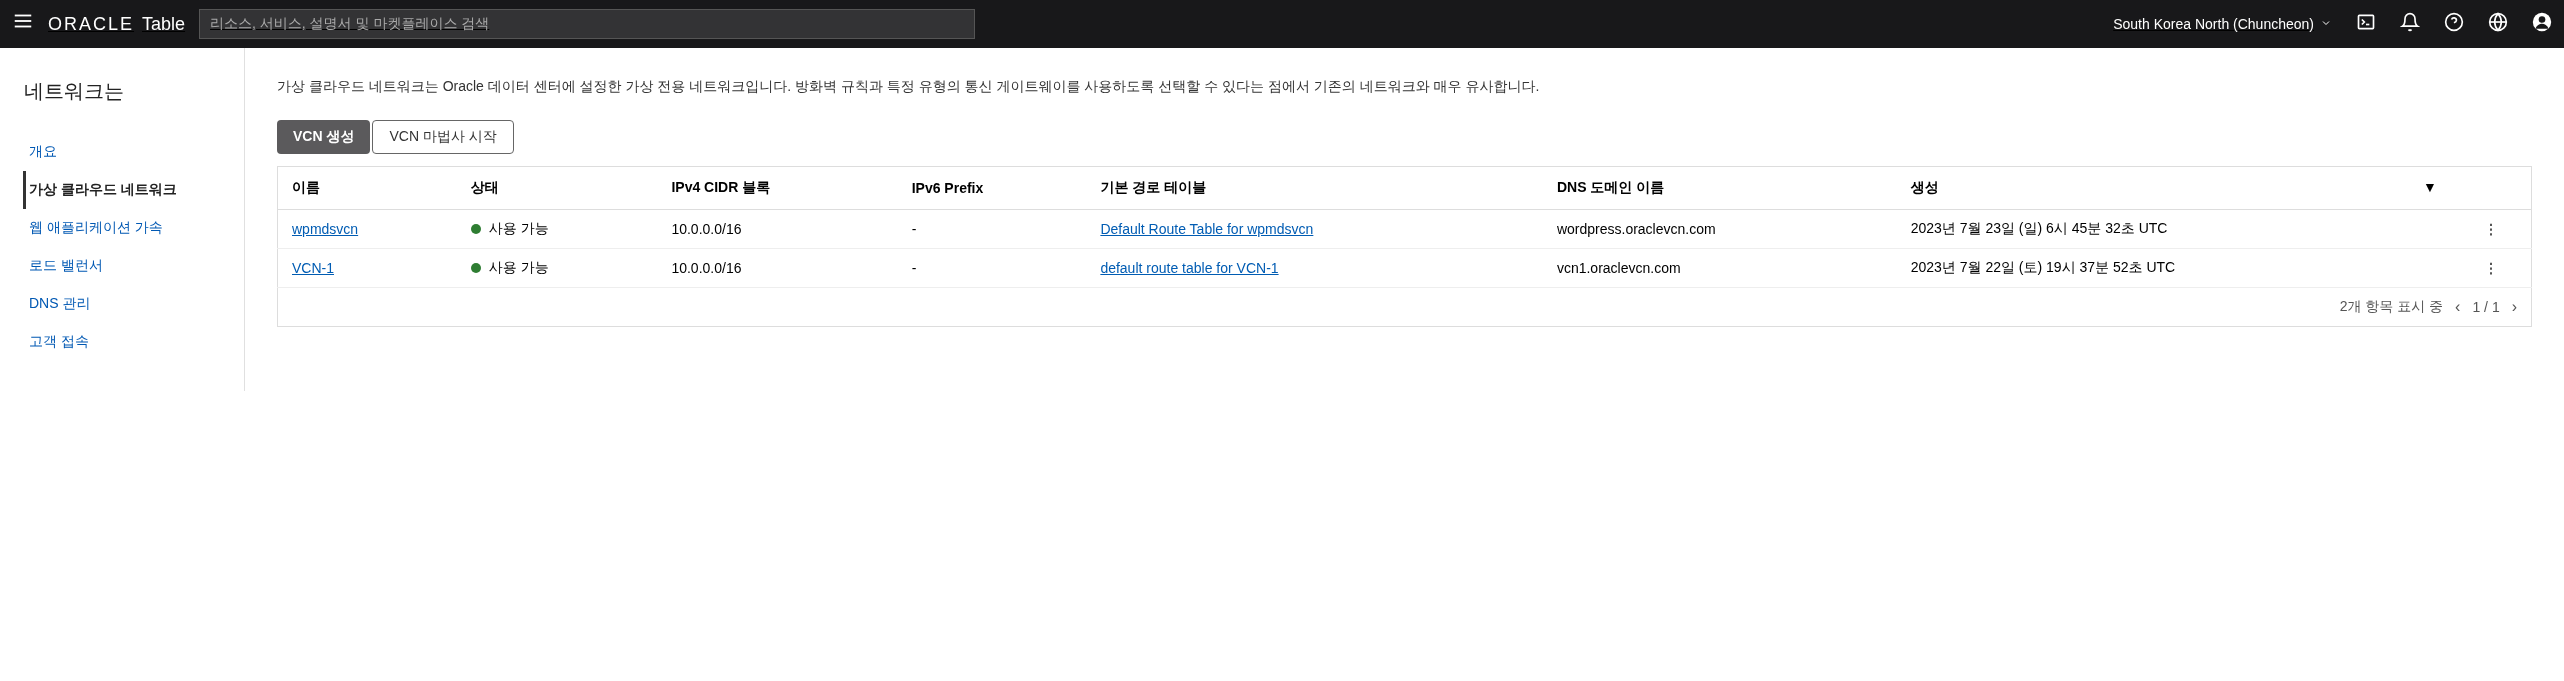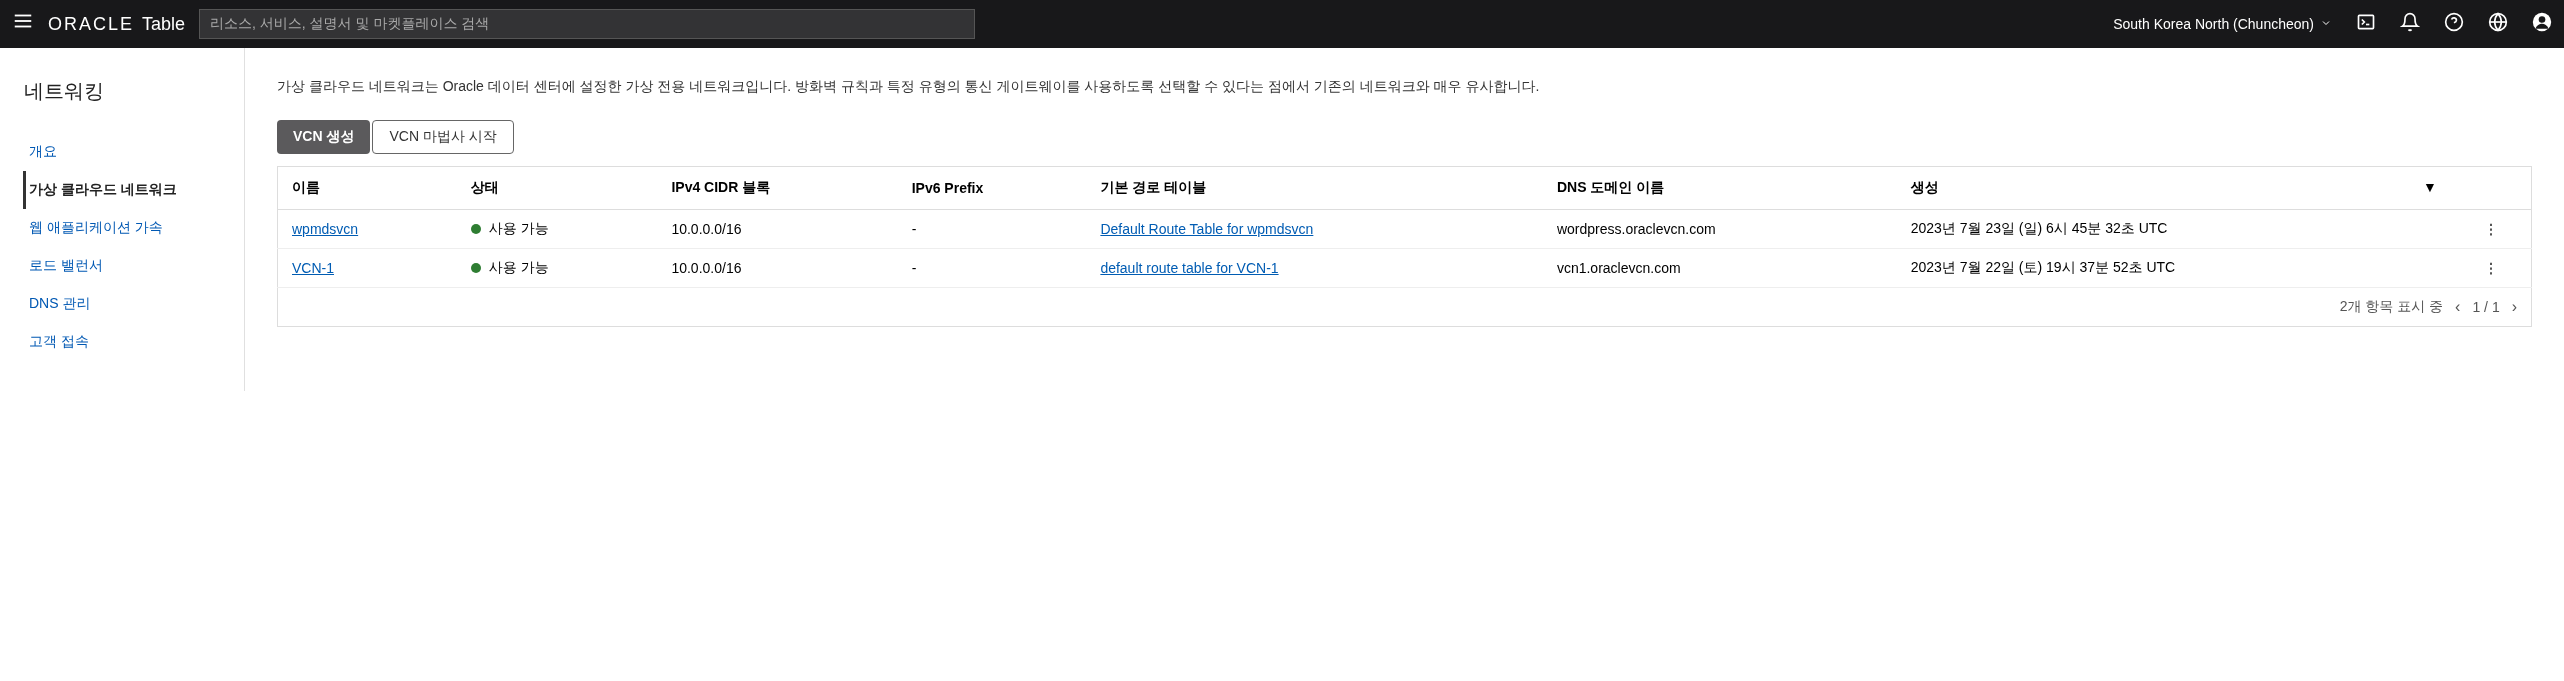--- a/index.html
+++ b/index.html
@@ -6,20 +6,21 @@
     body { background: #fff; }
     
     
     .header {
       background: #18181a;
       height: 48px;
       display: flex;
       align-items: center;
       padding: 0 12px;
       gap: 14px;
+      text-decoration: underline;
     }
     .hamburger-icon { color: #fff; cursor: pointer; font-size: 22px; }
     .logo { color: #fff; display: flex; align-items: center; gap: 8px; }
     .logo-oracle { font-weight: 500; font-size: 18px; letter-spacing: 2px; }
     .logo-cloud { font-weight: 300; font-size: 18px; }
     .search-box {
       background: #333335;
       border: 1px solid #555;
       height: 30px;
       width: 776px;
@@ -184,21 +185,21 @@
           <circle cx="12" cy="9" r="4" fill="#18181a"></circle>
           <path d="M4 20c1.5-4 5-6 8-6s6.5 2 8 6" fill="#18181a"></path>
         </svg>
     </span>
   </div>
 </div>
 
 <div class="main-layout">
 
   <div class="sidebar">
-    <div class="sidebar-title">네트워킹</div>
+    <div class="sidebar-title">네트워크는</div>
     <div class="sidebar-nav">
       <a class="sidebar-item">개요</a>
       <a class="sidebar-item active">가상 클라우드 네트워크</a>
       <a class="sidebar-item">웹 애플리케이션 가속</a>
       <a class="sidebar-item">로드 밸런서</a>
       <a class="sidebar-item">DNS 관리</a>
       <a class="sidebar-item">고객 접속</a>
     </div>
   </div>
 

